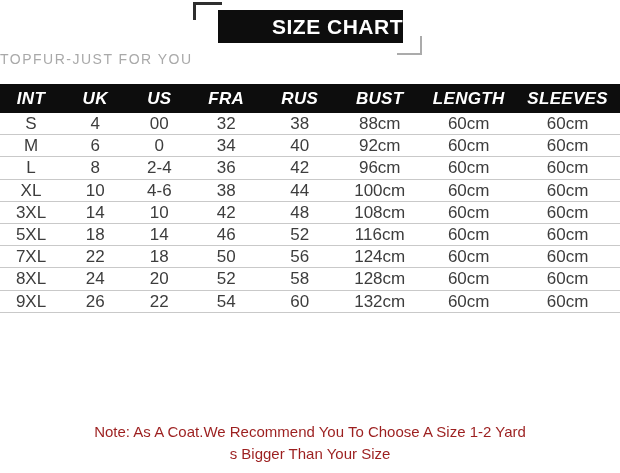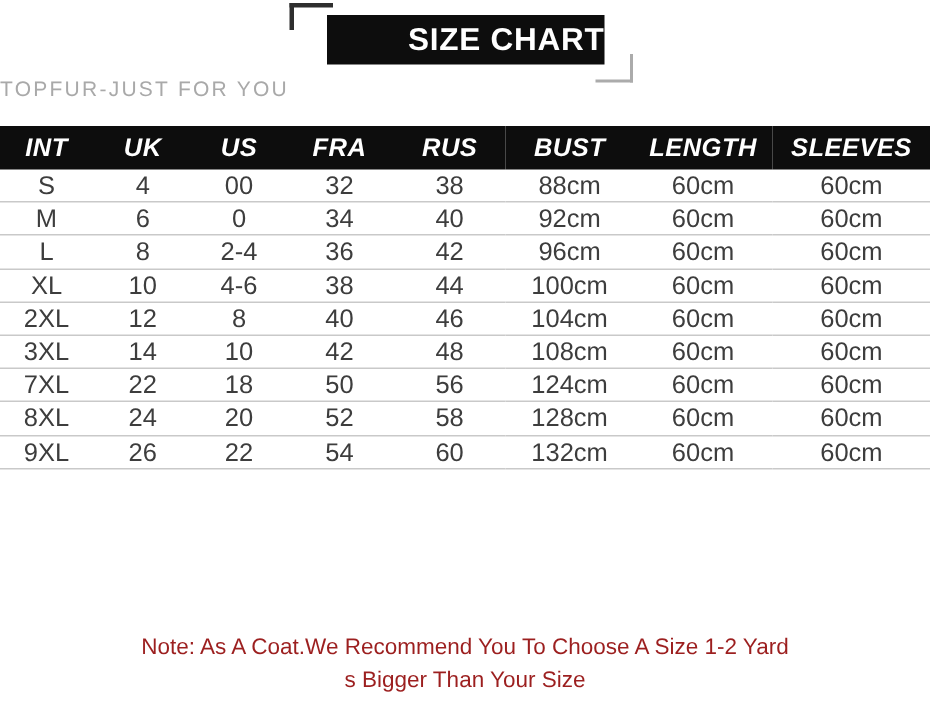--- a/index.html
+++ b/index.html
@@ -130,36 +130,36 @@
           <td>XL</td>
           <td>10</td>
           <td>4-6</td>
           <td>38</td>
           <td>44</td>
           <td>100cm</td>
           <td>60cm</td>
           <td>60cm</td>
         </tr>
         <tr>
-          <td>2XL</td>
-          <td>12</td>
-          <td>8</td>
-          <td>40</td>
-          <td>46</td>
-          <td>104cm</td>
-          <td>60cm</td>
-          <td>60cm</td>
-        </tr>
-        <tr>
           <td>3XL</td>
           <td>14</td>
           <td>10</td>
           <td>42</td>
           <td>48</td>
           <td>108cm</td>
+          <td>60cm</td>
+          <td>60cm</td>
+        </tr>
+        <tr>
+          <td>5XL</td>
+          <td>18</td>
+          <td>14</td>
+          <td>46</td>
+          <td>52</td>
+          <td>116cm</td>
           <td>60cm</td>
           <td>60cm</td>
         </tr>
         <tr>
           <td>7XL</td>
           <td>22</td>
           <td>18</td>
           <td>50</td>
           <td>56</td>
           <td>124cm</td>

